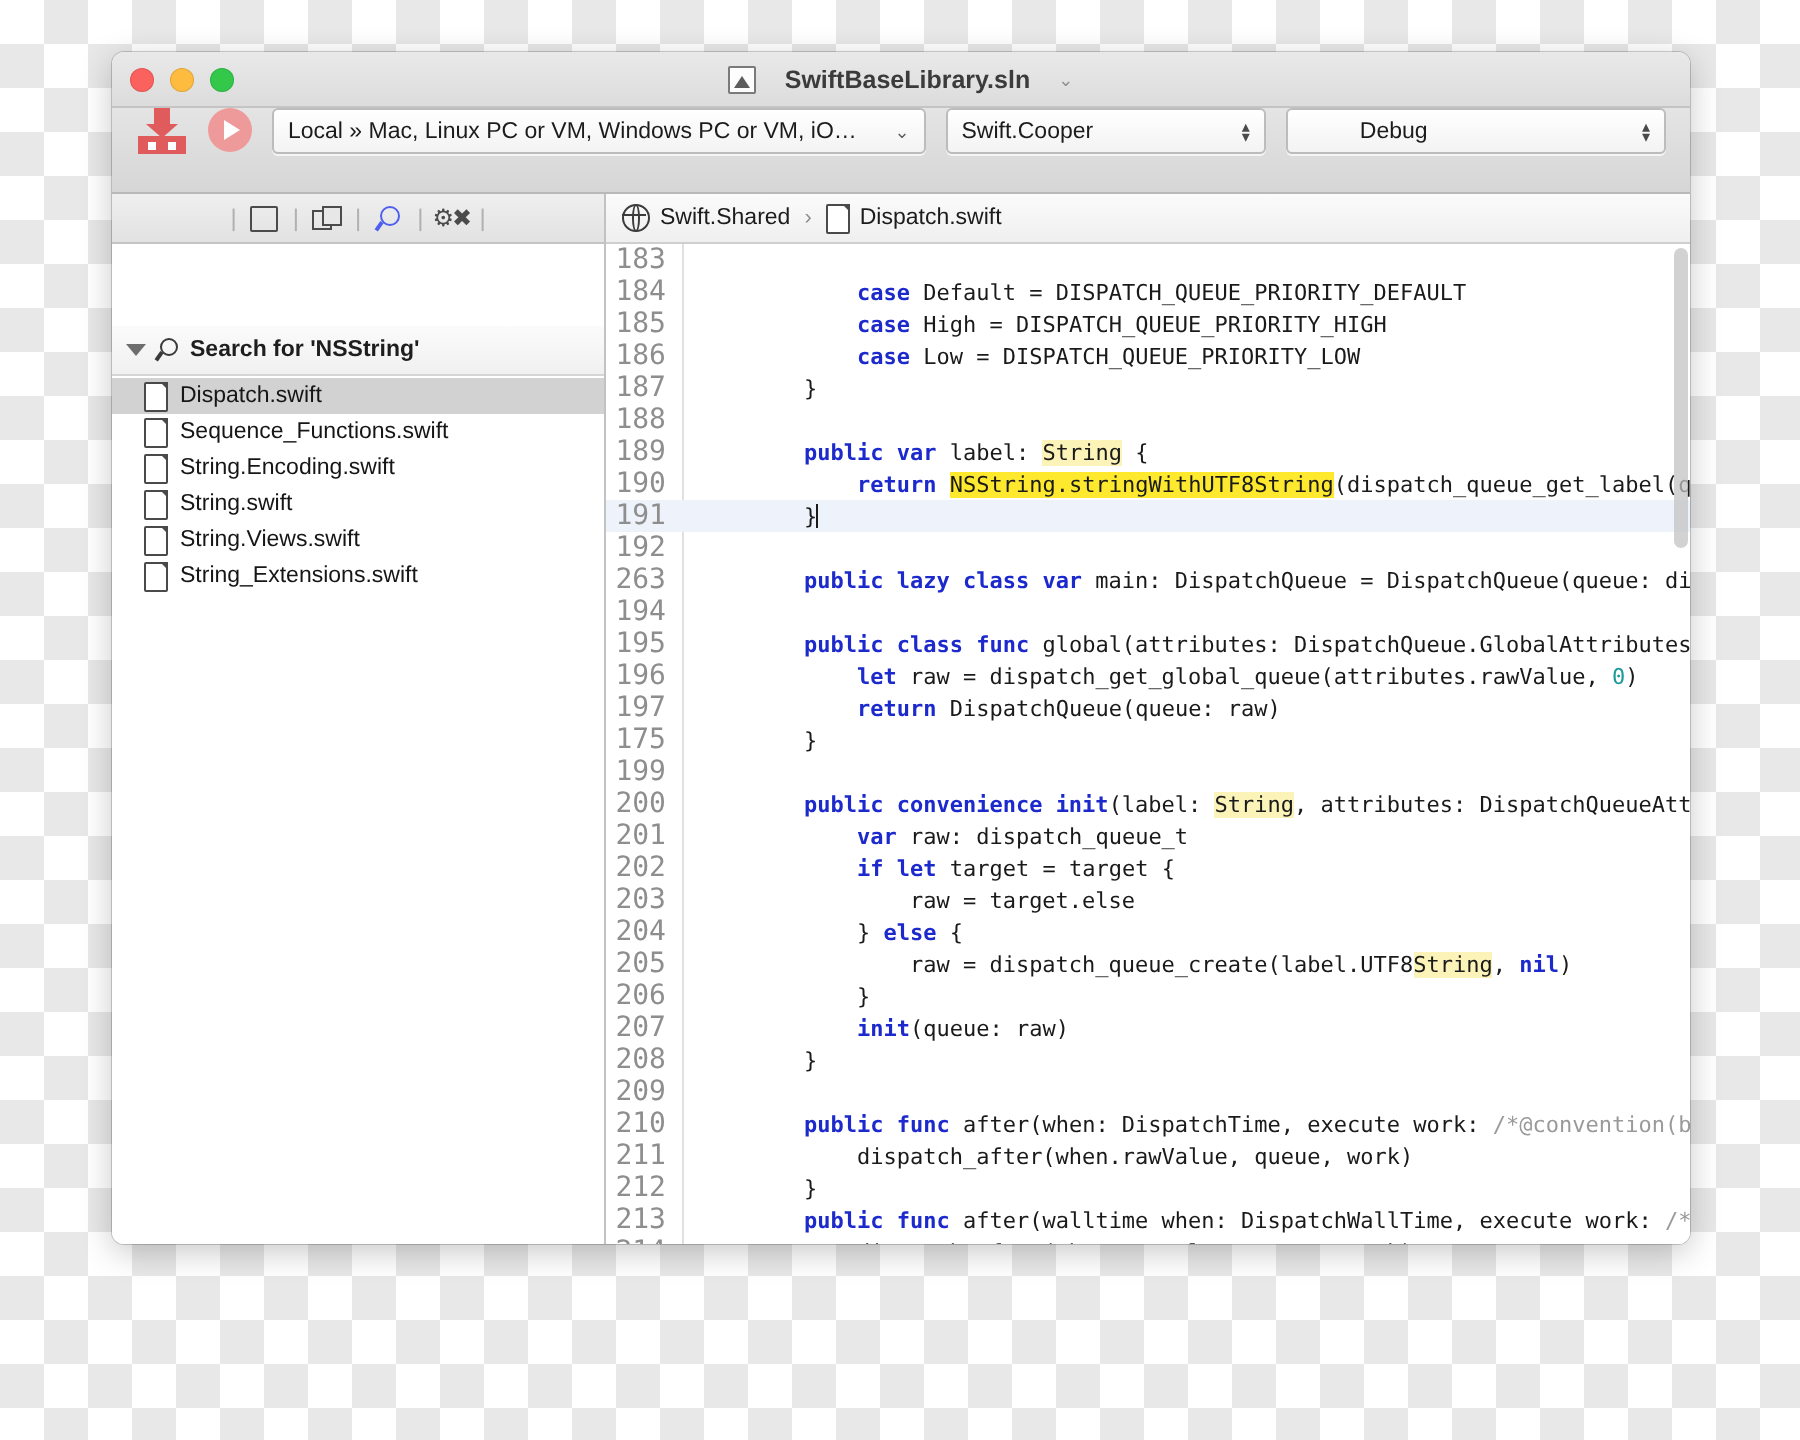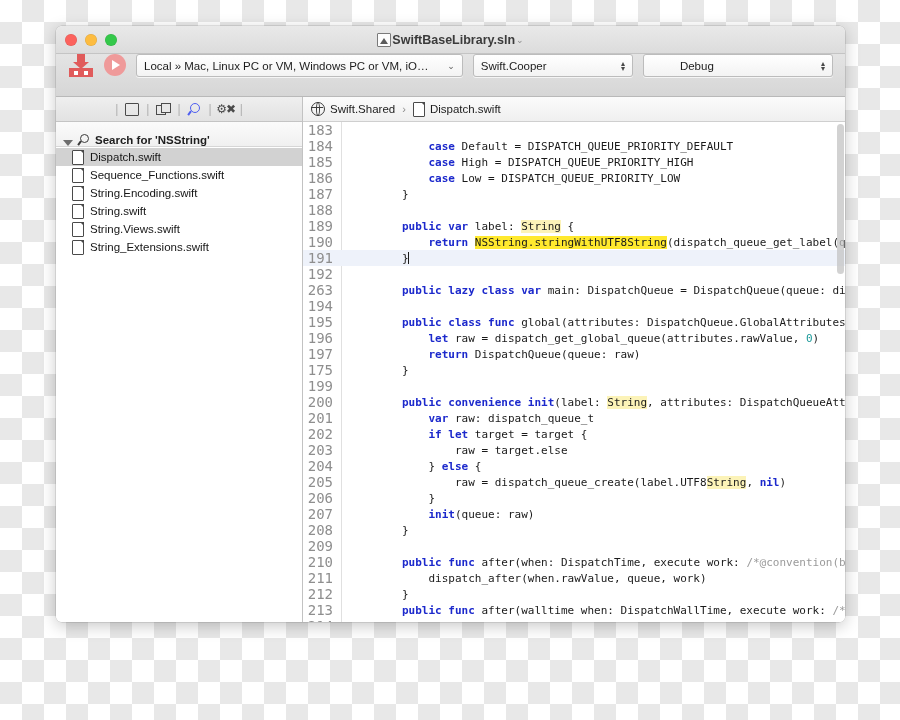--- a/index.html
+++ b/index.html
@@ -64,21 +64,21 @@
     position: absolute;
     left: 0; right: 0;
     text-align: center;
     font-size: 12.5px;
     font-weight: bold;
     color: #3b3b3b;
     pointer-events: none;
     display: flex;
     align-items: center;
     justify-content: center;
-    gap: 1px;
+    gap: 14px;
   }
   .title-center .doc-badge {
     display: inline-block;
     width: 12px; height: 12px;
     border: 1px solid #7a7a7a;
     background: #fdfdfd;
     position: relative;
     border-radius: 1px;
     flex: 0 0 auto;
   }
@@ -286,24 +286,25 @@
     line-height: 1;
     letter-spacing: -1px;
   }
 
   .search-header {
     height: 24px;
     flex: 0 0 24px;
     background: linear-gradient(to bottom, #fbfbfb, #f0f0f0);
     border-bottom: 1px solid #d6d6d6;
     display: flex;
-    align-items: flex-end;
+    align-items: center;
     padding-left: 7px;
     gap: 5px;
     cursor: default;
+    margin-top: 41px;
   }
   .disclosure {
     width: 0; height: 0;
     border-left: 5px solid transparent;
     border-right: 5px solid transparent;
     border-top: 6px solid #6e6e6e;
     flex: 0 0 auto;
   }
   .icon-search-sm {
     position: relative;

